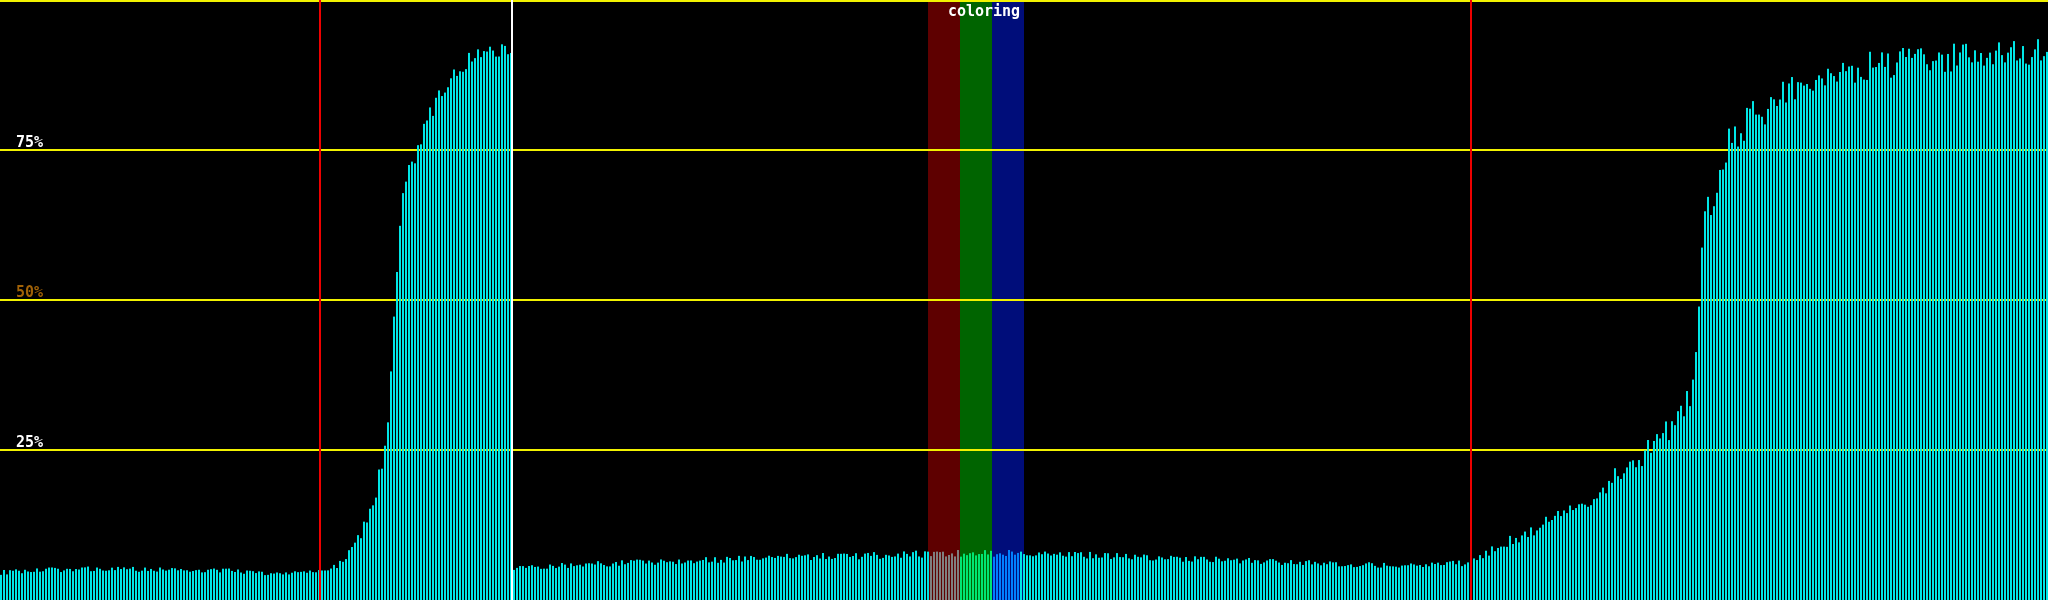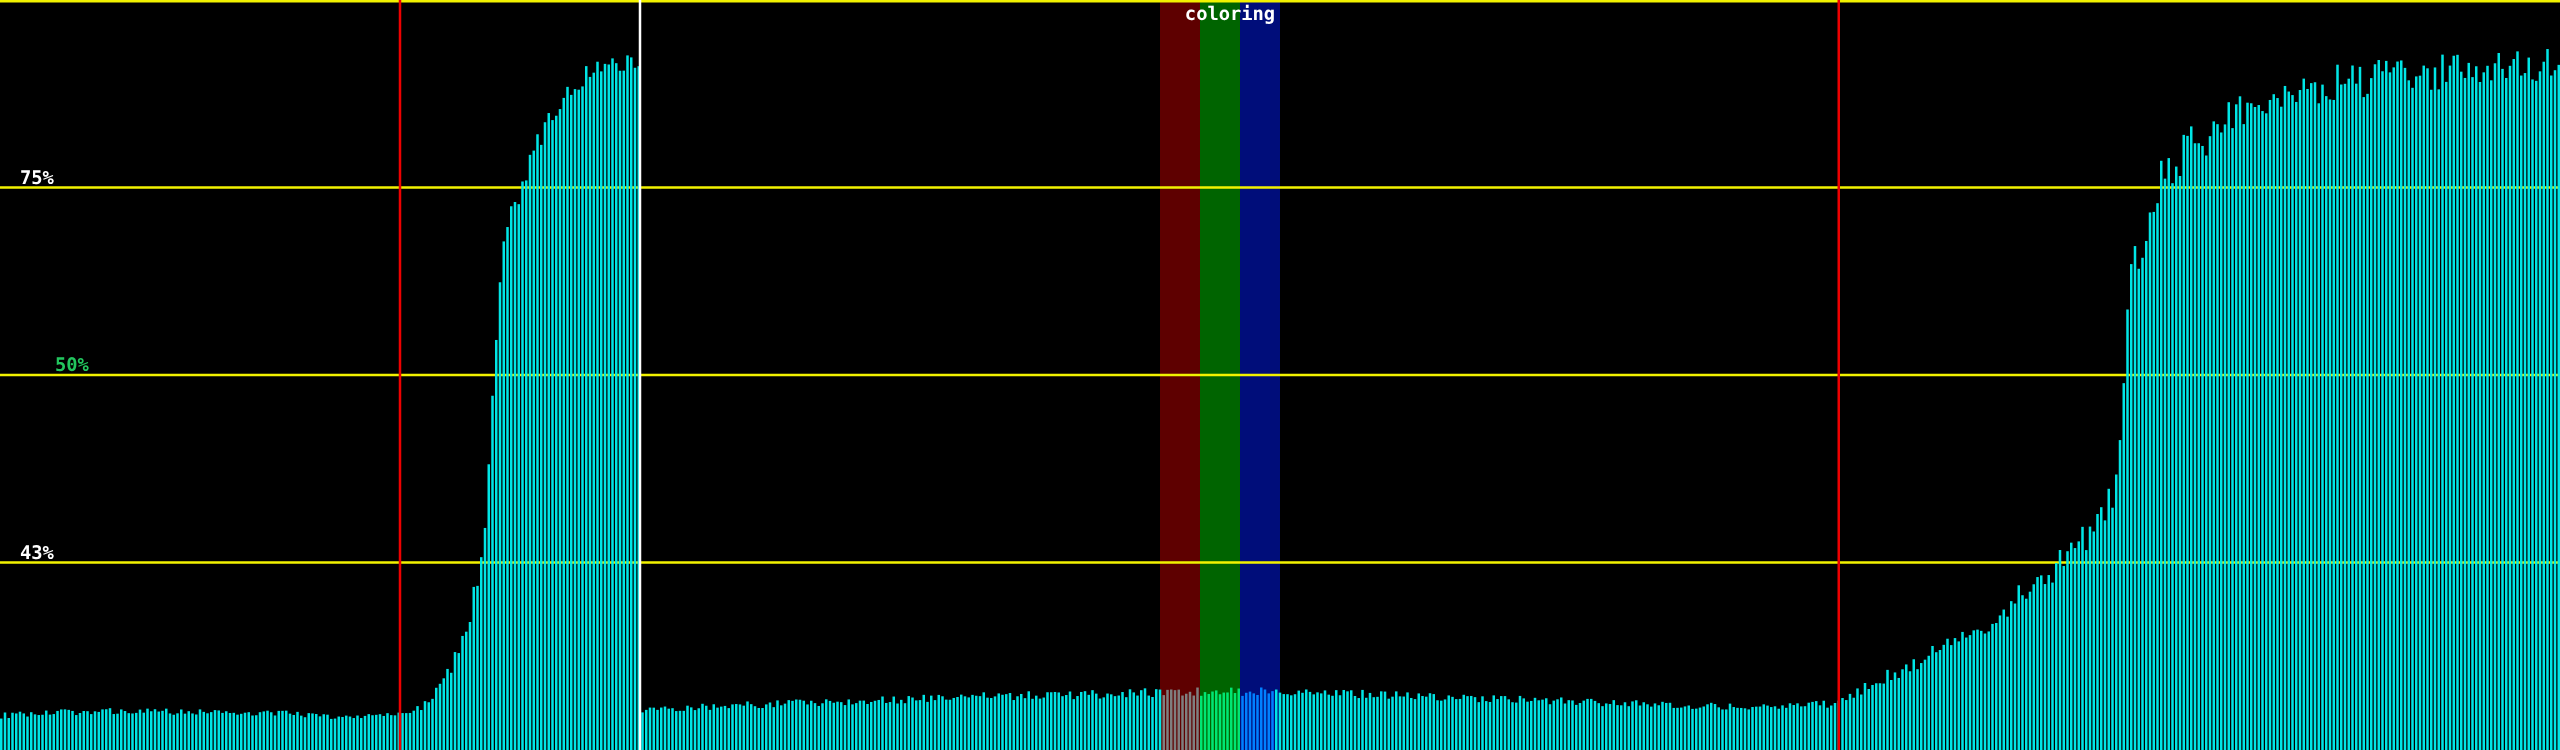--- a/index.html
+++ b/index.html
@@ -726,17 +726,17 @@
       <rect x="2037" y="39.22726407215771" width="2" height="560.7727359278423" fill="#00e6e6"></rect>
       <rect x="2040" y="60.41682486988236" width="2" height="539.5831751301176" fill="#00e6e6"></rect>
       <rect x="2043" y="56.16592141444221" width="2" height="543.8340785855578" fill="#00e6e6"></rect>
       <rect x="2046" y="51.90019461885015" width="2" height="548.0998053811498" fill="#00e6e6"></rect>
       <rect x="319" y="0" width="2" height="600" fill="#ee0000"></rect>
       <rect x="511" y="0" width="2" height="600" fill="#ffffff"></rect>
       <rect x="1470" y="0" width="2" height="600" fill="#ee0000"></rect>
     </svg>
 
   <div class="ticklabel" style="top: 135px; color: rgb(255, 255, 255);">75%</div>
-  <div class="ticklabel" style="top: 285px; color: #22c55e; margin-left: 28px;">50%</div>
-  <div class="ticklabel" style="top: 435px; color: rgb(255, 255, 255);">43%</div>
+  <div class="ticklabel" style="top: 285px; color: #a16207;">50%</div>
+  <div class="ticklabel" style="top: 435px; color: rgb(255, 255, 255);">25%</div>
 
   <div id="coloring-label" style="left: 928px; width: 112px; color: rgb(255, 255, 255);">coloring</div>
 </div>
 
 </body></html>

